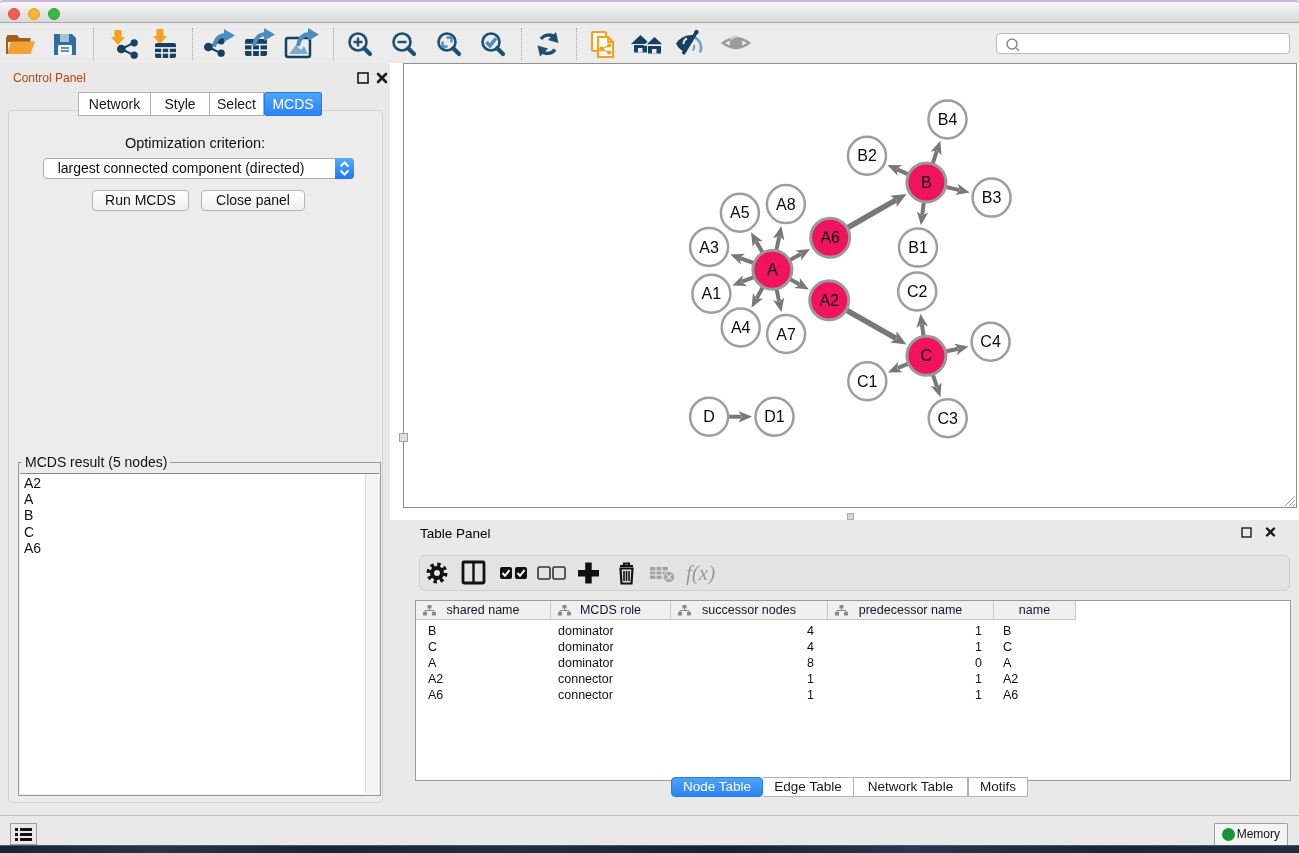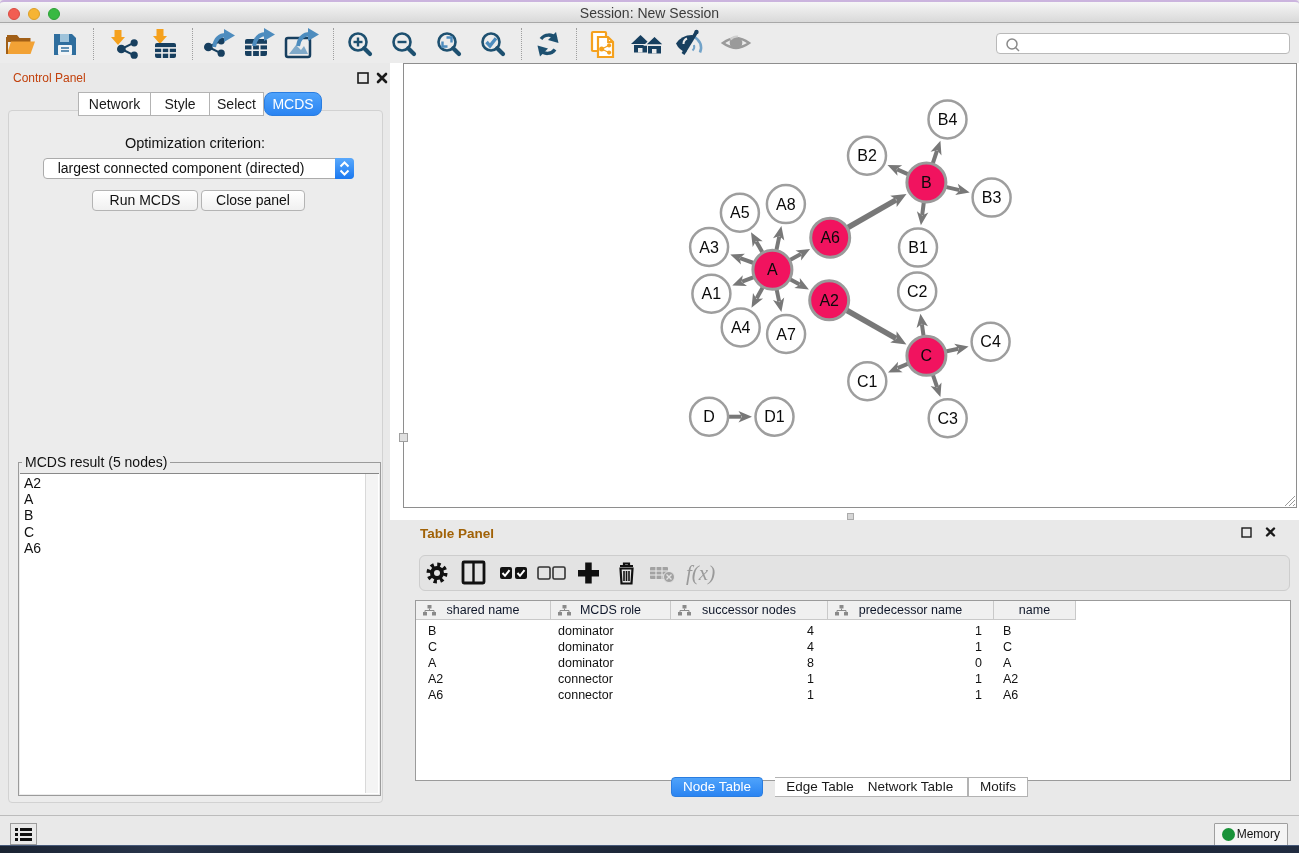--- a/index.html
+++ b/index.html
@@ -21,21 +21,21 @@
   border-left:1px dotted #9f9f9f; }
 #searchbox { position:absolute; left:996px; top:8px; width:294px; height:21px;
   background:#fff; border:1px solid #b9b9b9; border-radius:4px; }
 
 
 #cpanel { position:absolute; left:0; top:63px; width:390px; height:752px; background:#e9e9e9; }
 #cpanel-inner { position:absolute; left:8px; top:47px; width:375px; height:693px;
   background:#ececec; border:1px solid #d2d2d2; border-radius:4px; }
 .tab { position:absolute; top:29px; height:24px; background:#fff; border:1px solid #b3b3b3;
   font-size:14px; color:#1a1a1a; text-align:center; line-height:22px; z-index:5; }
-.tabsel { background:linear-gradient(#4fa3fb,#2a84f2); color:#fff; border:1px solid #2a7de0; border-radius:8px; }
+.tabsel { background:linear-gradient(#4fa3fb,#2a84f2); color:#fff; border:1px solid #2a7de0; border-radius:2px; }
 #optlabel { position:absolute; left:0; top:72px; width:390px; text-align:center; font-size:14.5px; color:#111; }
 #dropdown { position:absolute; left:43px; top:95px; width:311px; height:21px; background:#fff; padding-right:35px;
   border:1px solid #ababab; border-radius:4px; font-size:14px; color:#111; text-align:center; line-height:19px; }
 #dropbtn { position:absolute; right:-1px; top:-1px; width:19px; height:21px; border-radius:0 4px 4px 0;
   background:linear-gradient(#5aa9fc,#1a78f0); }
 .btn { position:absolute; top:127px; height:21px; background:linear-gradient(#ffffff,#f0f0f0);
   border:1px solid #b4b4b4; border-radius:4px; font-size:14px; color:#111; text-align:center; line-height:19px; }
 #fieldset { position:absolute; left:18px; top:399px; width:363px; height:334px;
   border:1px solid #9b9b9b; }
 #fslegend { position:absolute; left:3px; top:-9px; background:#ececec; padding:0 3px;
@@ -51,21 +51,21 @@
 
 #netwin { position:absolute; left:403px; top:63px; width:894px; height:445px;
   background:#fff; border:1px solid #8e8e8e; }
 #nettitle { position:absolute; left:0; top:0; width:100%; height:22px;
   background:linear-gradient(#f7f7f7,#d8d8d8); border-bottom:1px solid #ababab; }
 .tl2 { position:absolute; top:6px; width:11px; height:11px; border-radius:50%; }
 #nettitletext { position:absolute; top:3px; left:0; width:100%; text-align:center; font-size:14px; color:#3a3a3a; }
 
 
 #tpanel { position:absolute; left:390px; top:520px; width:909px; height:295px; background:#e9e9e9; }
-#tptitle { position:absolute; left:30px; top:6px; font-size:13.5px; color:#a16207;font-weight:bold; }
+#tptitle { position:absolute; left:30px; top:6px; font-size:13.5px; color:#000000; }
 #tptoolbar { position:absolute; left:29px; top:35px; width:871px; height:36px;
   background:#e3e3e3; border:1px solid #cdcdcd; border-radius:6px; }
 #ttable { position:absolute; left:25px; top:80px; width:876px; height:181px;
   background:#fff; border:1px solid #9b9b9b; }
 #thead { position:absolute; left:0; top:0; width:660px; height:19px; background:#f0f0f0;
   border-bottom:1px solid #c9c9c9; }
 .thcell { position:absolute; top:0; height:19px; border-right:1px solid #c9c9c9;
   font-size:12.5px; color:#0f172a; text-align:center; line-height:19px; }
 .trow { position:absolute; font-size:12.5px; color:#111; height:16px; line-height:16px; }
 .num { text-align:right; }
@@ -87,21 +87,20 @@
   background:linear-gradient(90deg,#1a2332 0%,#28344a 12%,#1b2434 25%,#232e42 40%,#182130 55%,#2a3650 70%,#1c2536 85%,#212c40 100%);
   border-top:1px solid #46597a; }
 </style>
 </head>
 <body>
 
 <div id="titlebar">
   <div class="tl" style="left:8px;background:#f25d52;border:1px solid #d94c42;"></div>
   <div class="tl" style="left:28px;background:#f6b434;border:1px solid #dd9f27;"></div>
   <div class="tl" style="left:48px;background:#39b943;border:1px solid #2da136;"></div>
-  <div id="titletext">Session: New Session</div>
 </div>
 
 <div id="toolbar">
   <div class="tsep" style="left:93px"></div>
   <div class="tsep" style="left:192px"></div>
   <div class="tsep" style="left:333px"></div>
   <div class="tsep" style="left:521px"></div>
   <div class="tsep" style="left:576px"></div>
   <svg class="abs" style="left:0;top:0" width="1299" height="38">
       <path d="M7,10 h10 l2.5,3 h11 v4 h-23.5 z" fill="#a15f17"></path>
@@ -215,21 +214,21 @@
   <div class="tab tabsel" style="left:264px;width:58px;">MCDS</div>
   <div id="optlabel">Optimization criterion:</div>
   <div id="dropdown">largest connected component (directed)
     <div id="dropbtn">
         <svg class="abs" style="left:3px;top:2px" width="13" height="17">
           <path d="M2.5,6.5 L6.5,2.5 L10.5,6.5" fill="none" stroke="#fff" stroke-width="2"></path>
           <path d="M2.5,10.5 L6.5,14.5 L10.5,10.5" fill="none" stroke="#fff" stroke-width="2"></path>
         </svg>
       </div>
   </div>
-  <div class="btn" style="left:92px;width:106px;">Run MCDS</div>
+  <div class="btn" style="left:92px;width:97px;">Run MCDS</div>
   <div class="btn" style="left:201px;width:104px;">Close panel</div>
   <div id="fieldset">
     <div id="fslegend">MCDS result (5 nodes)</div>
     <div id="fslist">A2<br>A<br>B<br>C<br>A6</div>
     <div id="fsscroll"></div>
   </div>
 </div>
 
 <div id="desktop"></div>
 <div id="netwin">
@@ -418,21 +417,21 @@
       <div class="trow num" style="left:298px;top:69.5px;width:100px;">1</div>
       <div class="trow num" style="left:466px;top:69.5px;width:100px;">1</div>
       <div class="trow" style="left:587px;top:69.5px;width:60px;">A2</div>
       <div class="trow" style="left:12px;top:85.5px;width:100px;">A6</div>
       <div class="trow" style="left:142px;top:85.5px;width:100px;">connector</div>
       <div class="trow num" style="left:298px;top:85.5px;width:100px;">1</div>
       <div class="trow num" style="left:466px;top:85.5px;width:100px;">1</div>
       <div class="trow" style="left:587px;top:85.5px;width:60px;">A6</div>
   </div>
   <div class="btab tabsel" style="left:281px;width:92px;">Node Table</div>
-  <div class="btab" style="left:373px;width:91px;border-left:none;margin-left:12px;">Edge Table</div>
+  <div class="btab" style="left:373px;width:91px;border-left:none;">Edge Table</div>
   <div class="btab" style="left:464px;width:114px;border-left:none;">Network Table</div>
   <div class="btab" style="left:578px;width:60px;">Motifs</div>
 </div>
 
 <div id="statusbar">
   <div id="listbtn">
       <svg class="abs" style="left:4px;top:3px" width="18" height="15">
         <g fill="#111">
           <rect x="0" y="1" width="3" height="3"></rect>
           <rect x="0" y="6" width="3" height="3"></rect>

